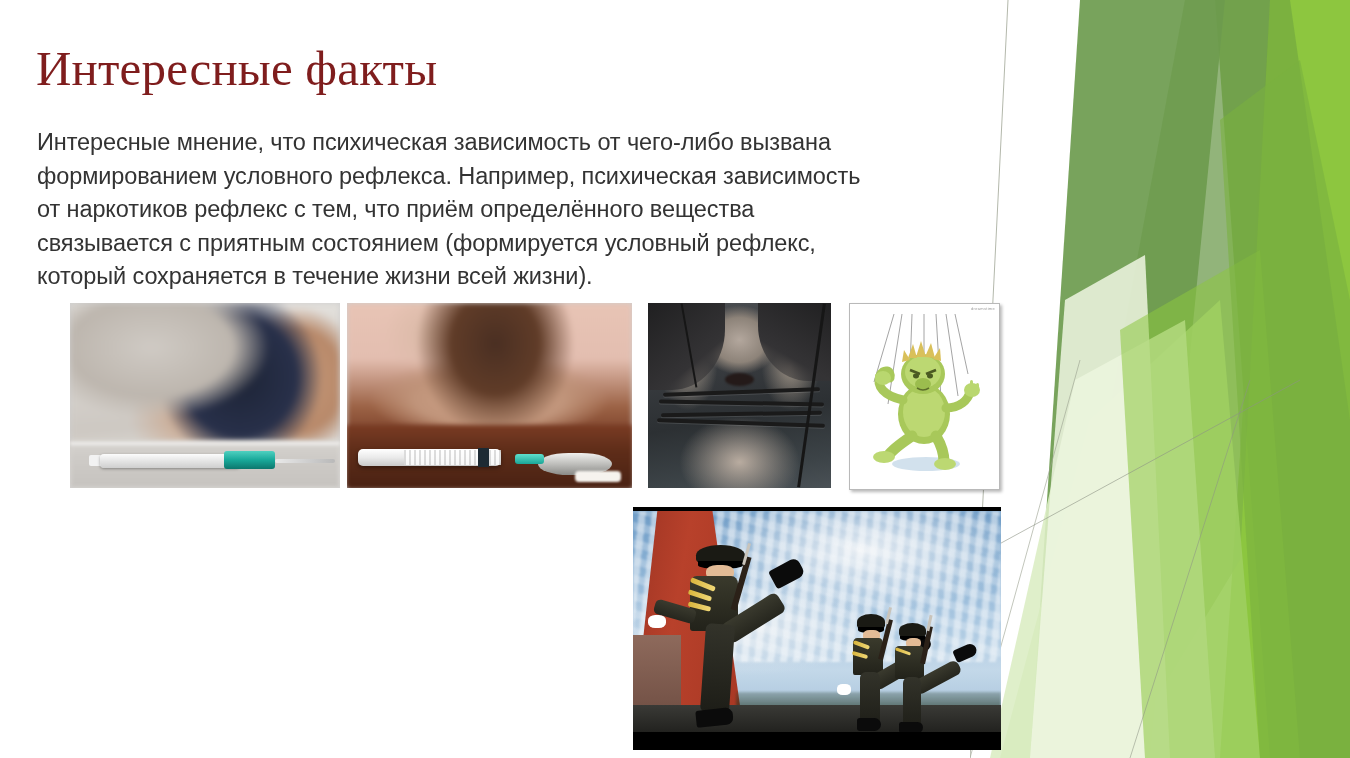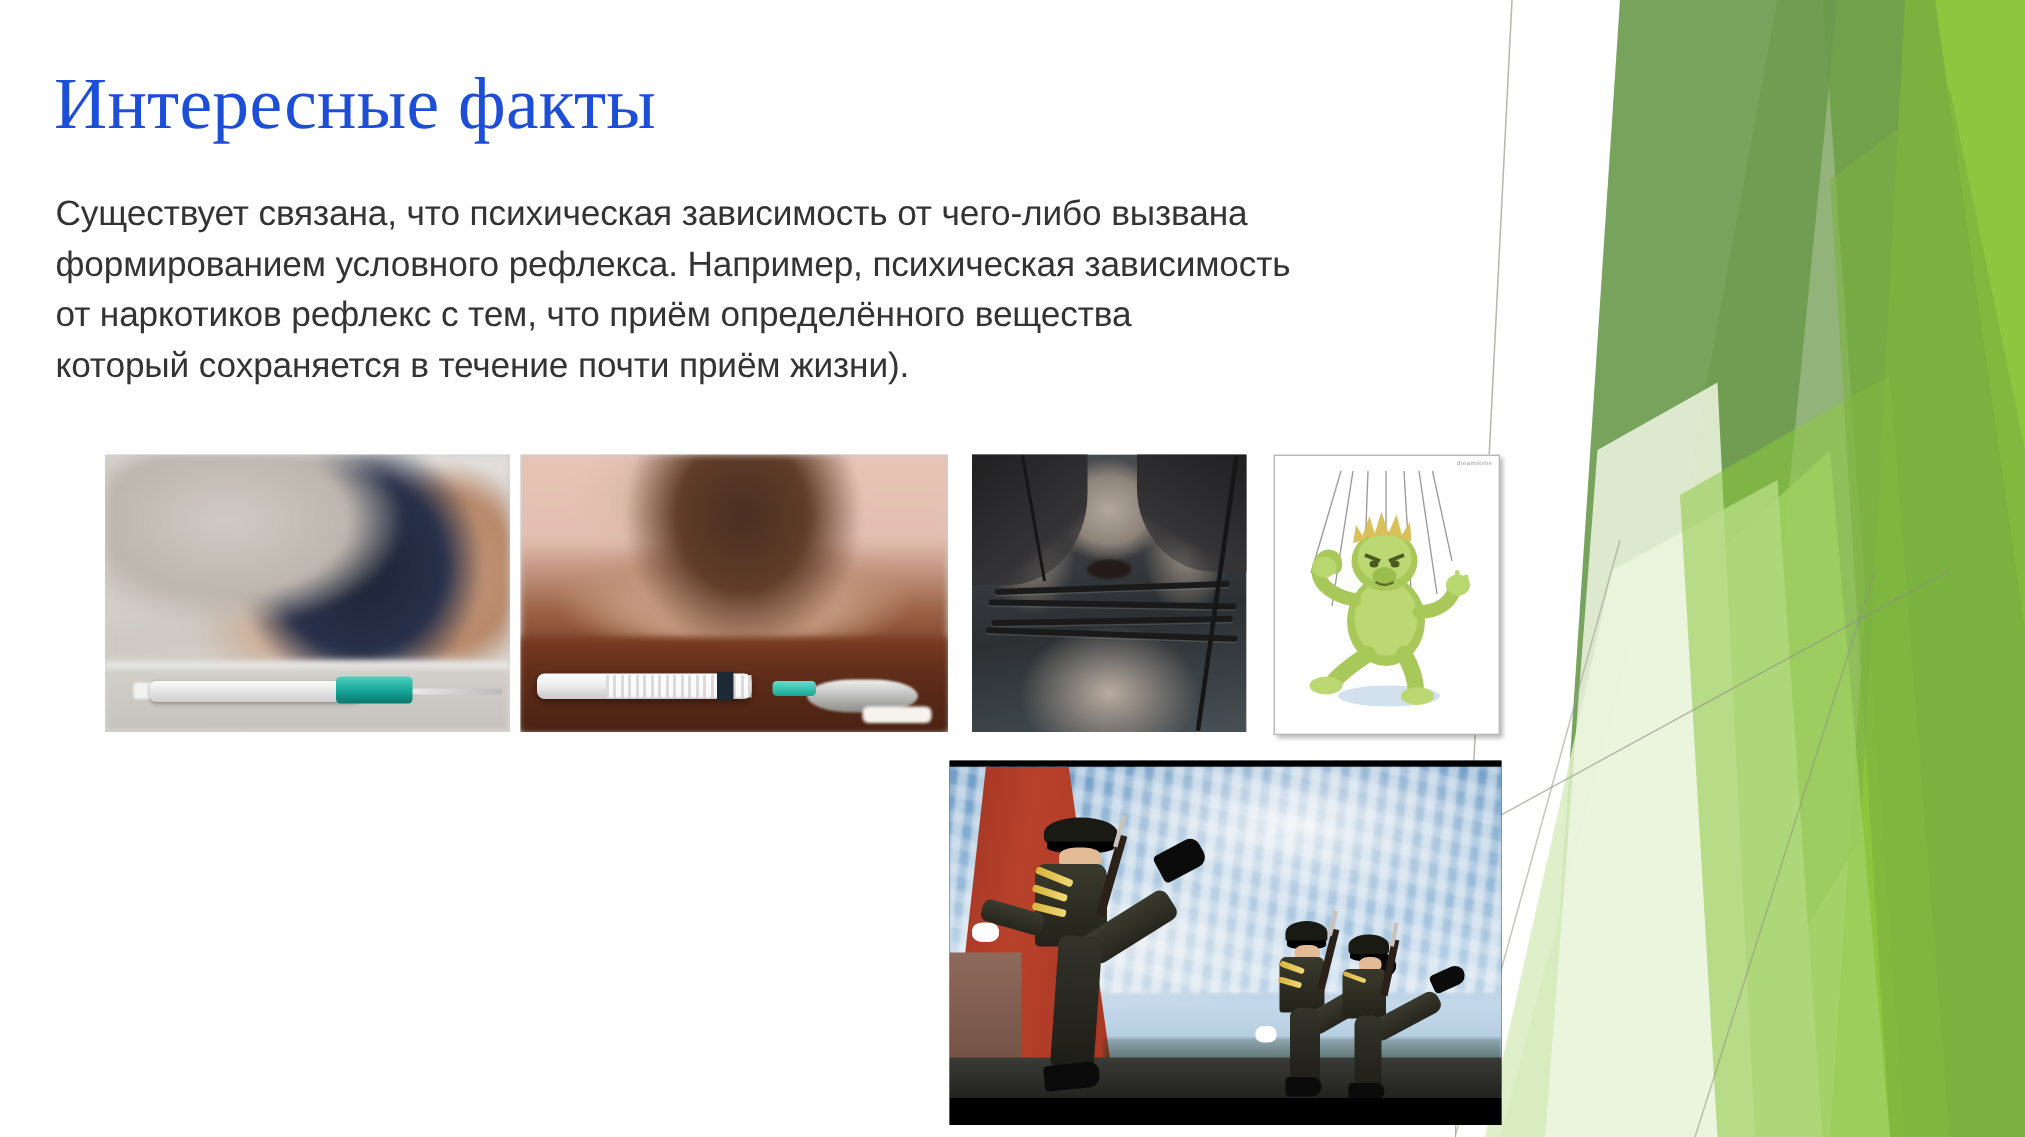--- a/index.html
+++ b/index.html
@@ -8,21 +8,21 @@
 
   #slide{position:absolute;inset:0;background:#fff;overflow:hidden;}
 
   
   #decor{position:absolute;top:0;right:0;width:380px;height:758px;pointer-events:none;}
   #decor svg{display:block;width:100%;height:100%;}
 
   
   #title{position:absolute;left:36px;top:40px;width:900px;
          font-family:"Liberation Serif","DejaVu Serif",serif;
-         font-size:49px;line-height:58px;color:#1d4ed8;font-weight:400;
+         font-size:49px;line-height:58px;color:#7f1d1d;font-weight:400;
          letter-spacing:.2px;white-space:nowrap;}
 
   
   #body-text{position:absolute;left:37px;top:126px;width:930px;
              font-size:23.5px;line-height:33.5px;color:#333333;
              font-weight:400;letter-spacing:-0.1px;}
   #body-text .ln{display:block;white-space:nowrap;}
 
   
   .plate{position:absolute;overflow:hidden;background:#cfcfcf;}
@@ -207,24 +207,25 @@
       <line x1="38" y1="0" x2="0" y2="758" stroke="#9aa08f" stroke-width="1" opacity=".75"></line>
       <line x1="110" y1="360" x2="0" y2="758" stroke="#9aa08f" stroke-width="1" opacity=".6"></line>
       <line x1="0" y1="560" x2="330" y2="380" stroke="#8d9385" stroke-width="1" opacity=".6"></line>
       <line x1="280" y1="380" x2="160" y2="758" stroke="#8d9385" stroke-width="1" opacity=".55"></line>
     </svg>
   </div>
 
   <div id="title">Интересные факты</div>
 
   <div id="body-text">
-    <span class="ln">Существует связана, что психическая зависимость от чего-либо вызвана</span>
+    <span class="ln">Интересные мнение, что психическая зависимость от чего-либо вызвана</span>
     <span class="ln">формированием условного рефлекса. Например, психическая зависимость</span>
     <span class="ln">от наркотиков рефлекс с тем, что приём определённого вещества</span>
-    <span class="ln">который сохраняется в течение почти приём жизни).</span>
+    <span class="ln">связывается с приятным состоянием (формируется условный рефлекс,</span>
+    <span class="ln">который сохраняется в течение жизни всей жизни).</span>
   </div>
 
   <div class="plate" id="ph1">
     <div class="inner">
       <div class="bg"></div>
       <div class="table"></div>
       <div class="tabletop"></div>
       <div class="syr-p"></div>
       <div class="syr-b"></div>
       <div class="syr-g"></div>

